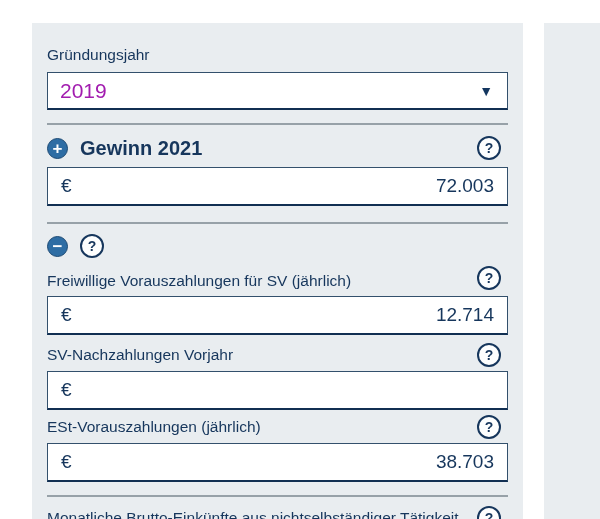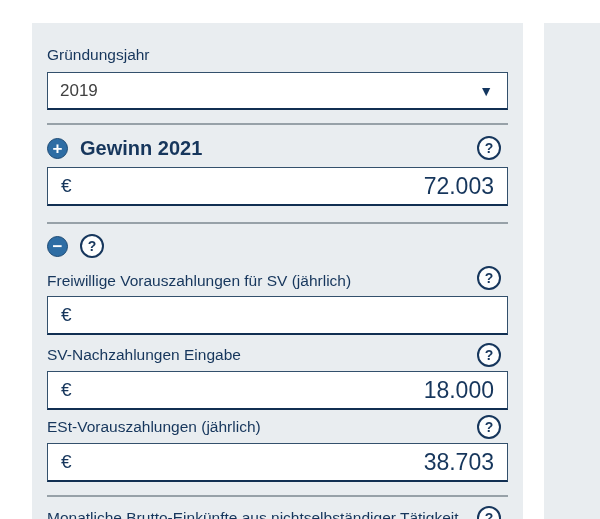--- a/index.html
+++ b/index.html
@@ -41,22 +41,22 @@
     justify-content: space-between;
     height: 38px;
     background: #ffffff;
     border: 1px solid #33506c;
     border-bottom: 2px solid #112f52;
     padding: 0 14px 0 12px;
     margin-bottom: 13px;
     cursor: pointer;
   }
   .select-value {
-    font-size: 17px;
-    color: #404040;
+    font-size: 21px;
+    color: #a21caf;
   }
   .caret {
     font-size: 14px;
     line-height: 14px;
     color: #13365f;
   }
 
   .divider {
     height: 2px;
     background: #97a1a8;
@@ -140,21 +140,21 @@
     font-size: 19px;
     color: #16365c;
     flex: 0 0 auto;
   }
   .value-input {
     flex: 1;
     border: 0;
     outline: 0;
     background: transparent;
     text-align: right;
-    font-size: 23px;
+    font-size: 19px;
     color: #16365c;
     font-family: "Liberation Sans", sans-serif;
     padding: 0;
     min-width: 0;
   }
 </style>
 </head>
 <body>
 
 <div class="stage">
@@ -185,29 +185,29 @@
       <span class="circle-btn">−</span>
       <span class="help">?</span>
     </div>
 
     <div class="label-row r1">
       <span class="label">Freiwillige Vorauszahlungen für SV (jährlich)</span>
       <span class="help">?</span>
     </div>
     <div class="input-box">
       <span class="currency">€</span>
+      <input class="value-input" type="text" value="12.714" style="">
     </div>
 
     <div class="label-row r2">
-      <span class="label">SV-Nachzahlungen Eingabe</span>
-      <span class="help">?</span>
-    </div>
-    <div class="input-box">
-      <span class="currency">€</span>
-      <input class="value-input" type="text" value="18.000" style="">
+      <span class="label">SV-Nachzahlungen Vorjahr</span>
+      <span class="help">?</span>
+    </div>
+    <div class="input-box">
+      <span class="currency">€</span>
     </div>
 
     <div class="label-row r3">
       <span class="label">ESt-Vorauszahlungen (jährlich)</span>
       <span class="help">?</span>
     </div>
     <div class="input-box">
       <span class="currency">€</span>
       <input class="value-input" type="text" value="38.703" style="">
     </div>

